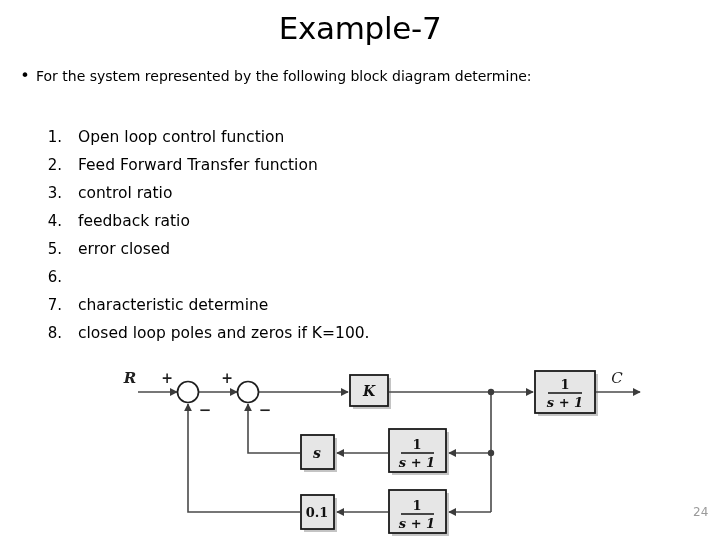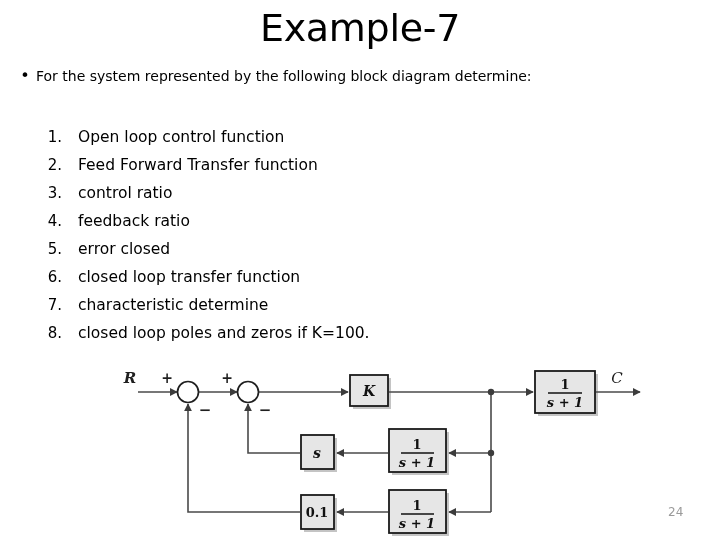--- a/index.html
+++ b/index.html
@@ -17,21 +17,21 @@
   }
 
   
   #slide-title {
     position: absolute;
     top: 8px;
     left: 0;
     width: 720px;
     text-align: center;
     font-family: "DejaVu Sans", sans-serif;
-    font-size: 38px;
+    font-size: 31px;
     font-weight: 400;
     line-height: 40px;
     letter-spacing: -0.3px;
     color: #000000;
   }
 
   
   #bullet-block {
     position: absolute;
     top: 63px;
@@ -90,21 +90,21 @@
     top: 0;
     width: 720px;
     height: 540px;
     pointer-events: none;
   }
   #block-diagram text { pointer-events: none; }
 
   
   #page-number {
     position: absolute;
-    left: 668px;
+    left: 693px;
     top: 505px;
     font-size: 12px;
     color: #9a9a9a;
     font-family: "DejaVu Sans", sans-serif;
   }
 </style>
 </head>
 <body>
 
 <div id="slide-title">Example-7</div>
@@ -132,21 +132,20 @@
   <div class="task-item">
     <span class="task-num">4.</span>
     <span class="task-label">feedback ratio</span>
   </div>
   <div class="task-item">
     <span class="task-num">5.</span>
     <span class="task-label">error closed</span>
   </div>
   <div class="task-item">
     <span class="task-num">6.</span>
-    <span class="task-label">closed loop transfer function</span>
   </div>
   <div class="task-item">
     <span class="task-num">7.</span>
     <span class="task-label">characteristic determine</span>
   </div>
   <div class="task-item">
     <span class="task-num">8.</span>
     <span class="task-label">closed loop poles and zeros if K=100.</span>
   </div>
 </div>

